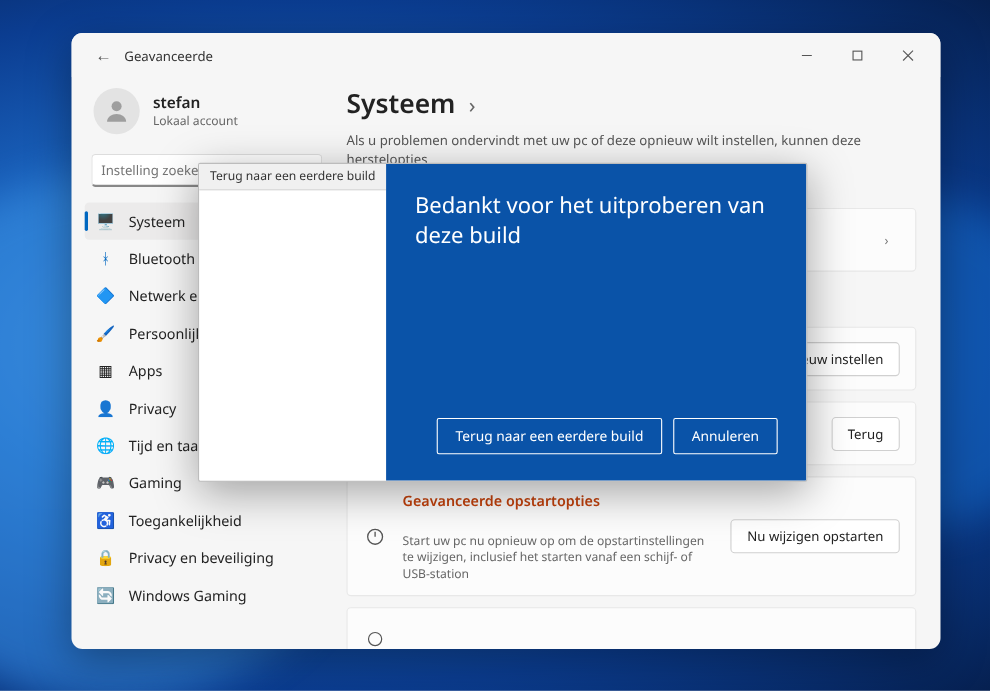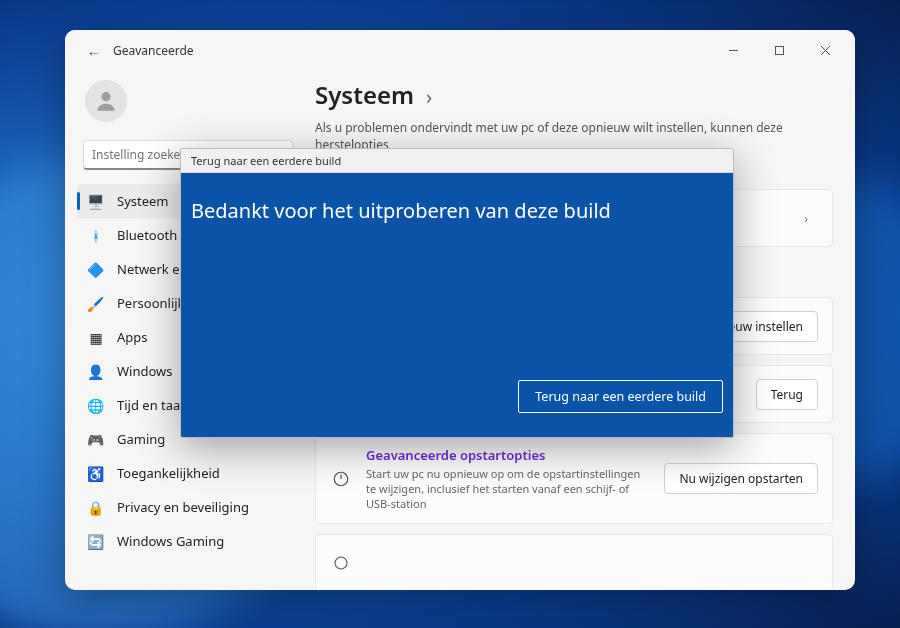--- a/index.html
+++ b/index.html
@@ -60,38 +60,38 @@
   .bc-parent { font-size: 24px; font-weight: 600; color: #222; }
   .bc-sep { font-size: 20px; color: #666; }
   .bc-current { font-size: 24px; font-weight: 700; color: #111; }
   .desc { font-size: 12px; color: #555; padding: 4px 0 36px 10px; max-width: 520px; }
   .card {
     background: #fcfcfc; border: 1px solid #e8e8e8; border-radius: 4px; margin: 0 0 10px 10px;
     display: flex; align-items: center; padding: 12px 14px; gap: 14px; min-height: 58px;
   }
   .card-icon { width: 22px; display:flex; align-items:center; justify-content:center; color:#555; }
   .card-text { flex: 1; }
-  .card-title { font-size: 13px; font-weight: 600; color: #6d28d9; }
-  .card-sub { font-size: 11px; color: #666; margin-top: 2px; max-width: 320px; }
+  .card-title { font-size: 13px; font-weight: 600; color: #c2410c; }
+  .card-sub { font-size: 11px; color: #666; margin-top: 20px; max-width: 320px; }
   .card-action {
     background: #fff; border: 1px solid #d0d0d0; border-radius: 4px; padding: 6px 14px;
     font-size: 12px; color: #222; cursor: pointer; white-space: nowrap;
   }
   .chev { width: 24px; text-align: center; color: #777; font-size: 12px; }
   .section-head { font-size: 13px; font-weight: 600; color: #222; margin: 14px 0 6px 10px; }
 
   
   .dialog {
     position: absolute; left: 180px; top: 148px; width: 554px; height: 290px;
     background: #fff; border: 1px solid #bcbcbc; border-radius: 2px;
     box-shadow: 0 10px 40px rgba(0,0,0,.35);
-    display: flex; flex-direction: column; overflow: hidden; z-index: 50;
+    display: flex; flex-direction: row; overflow: hidden; z-index: 50;
   }
   .dlg-title { height: 24px; padding: 4px 10px; font-size: 11px; color: #333; background: #f0f0f0; border-bottom: 1px solid #d8d8d8; }
-  .dlg-body { flex: 1; background: #0a53a8; color: #fff; padding: 24px 10px; display:flex; flex-direction:column; }
+  .dlg-body { flex: 1; background: #0a53a8; color: #fff; padding: 24px 26px; display:flex; flex-direction:column; }
   .dlg-head { font-size: 20px; font-weight: 400; margin-bottom: 16px; }
   .dlg-text { font-size: 12.5px; color: #dbe9fa; }
   .dlg-buttons { margin-top: auto; display: flex; justify-content: flex-end; gap: 10px; }
   .dlg-btn {
     border: 1.5px solid #fff; background: transparent; color: #fff; font-size: 12.5px;
     padding: 7px 16px; border-radius: 2px; cursor: pointer;
   }
 </style>
 </head>
 <body>
@@ -125,20 +125,24 @@
 
   <div class="window-body">
     <div class="sidebar">
       <div class="user-row">
         <div class="avatar">
           <svg width="26" height="26" viewBox="0 0 24 24">
               <circle cx="12" cy="8" r="4.2"></circle>
               <path d="M4 21c0-4 4-6.5 8-6.5s8 2.5 8 6.5z"></path>
             </svg>
         </div>
+        <div>
+          <div class="user-name">stefan</div>
+          <div class="user-sub">Lokaal account</div>
+        </div>
       </div>
       <div class="search-box">
         <input placeholder="Instelling zoeken" style="">
         <span class="mag">🔍</span>
       </div>
       <div class="nav">
         <div class="nav-item active">
             <span class="nav-icon">🖥️</span>
             <span>Systeem</span>
           </div>
@@ -153,21 +157,21 @@
         <div class="nav-item">
             <span class="nav-icon">🖌️</span>
             <span>Persoonlijke</span>
           </div>
         <div class="nav-item">
             <span class="nav-icon">▦</span>
             <span>Apps</span>
           </div>
         <div class="nav-item">
             <span class="nav-icon" style="color:#2a8a3a">👤</span>
-            <span>Windows</span>
+            <span>Privacy</span>
           </div>
         <div class="nav-item">
             <span class="nav-icon" style="color:#0067c0">🌐</span>
             <span>Tijd en taal</span>
           </div>
         <div class="nav-item">
             <span class="nav-icon">🎮</span>
             <span>Gaming</span>
           </div>
         <div class="nav-item">
@@ -233,15 +237,16 @@
     </div>
   </div>
 </div>
 
 <div class="dialog">
   <div class="dlg-title">Terug naar een eerdere build</div>
   <div class="dlg-body">
     <div class="dlg-head">Bedankt voor het uitproberen van deze build</div>
     <div class="dlg-buttons">
       <button class="dlg-btn">Terug naar een eerdere build</button>
+      <button class="dlg-btn">Annuleren</button>
     </div>
   </div>
 </div>
 
 </body></html>

